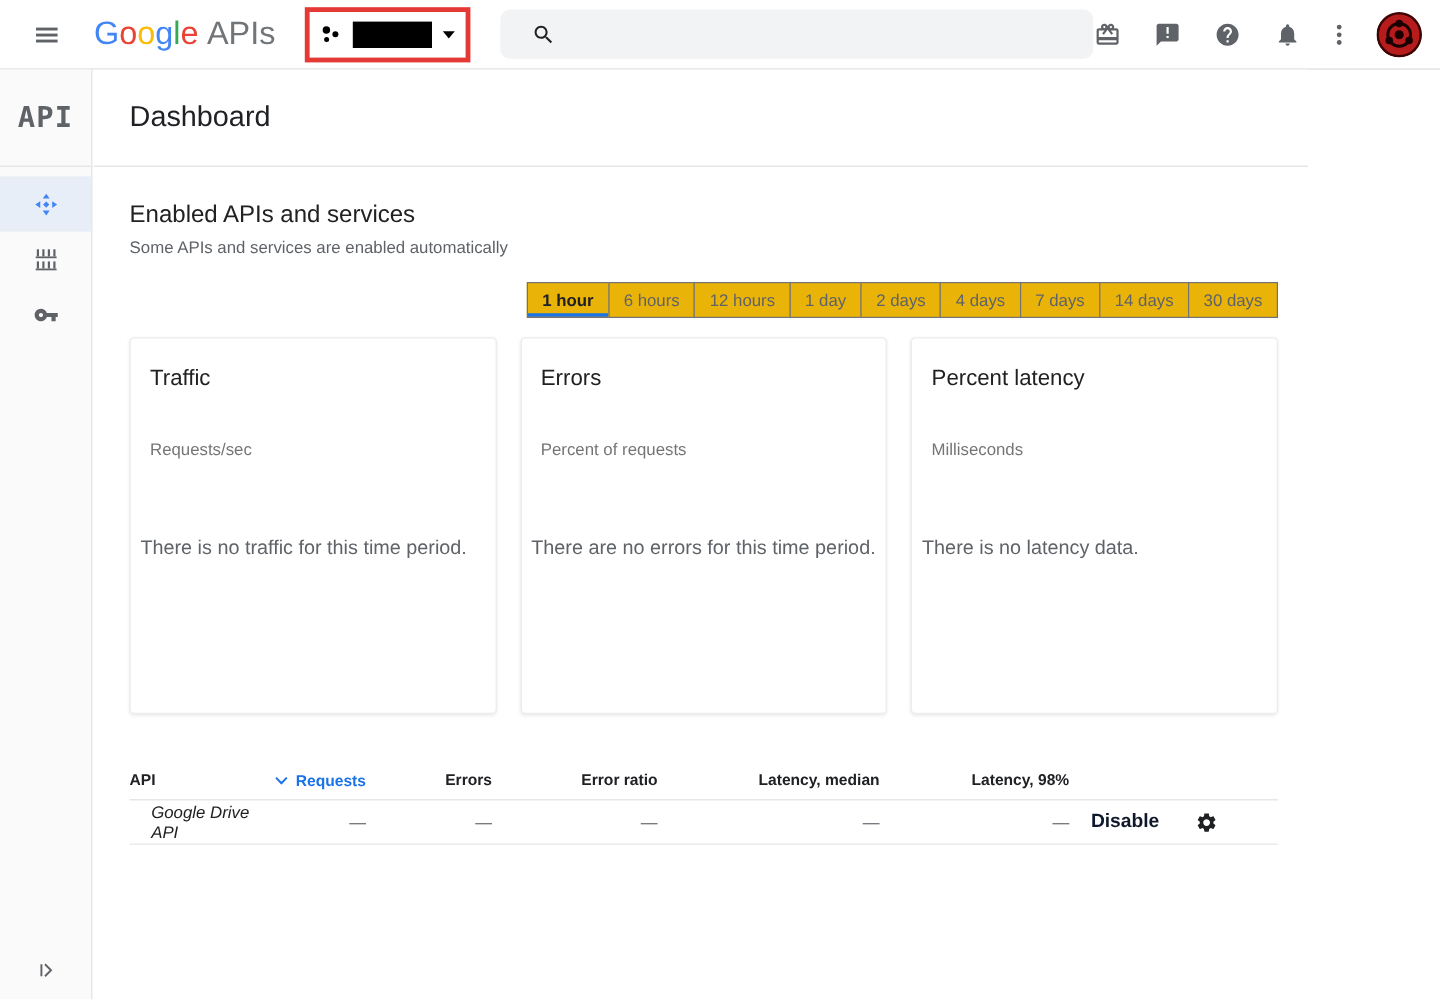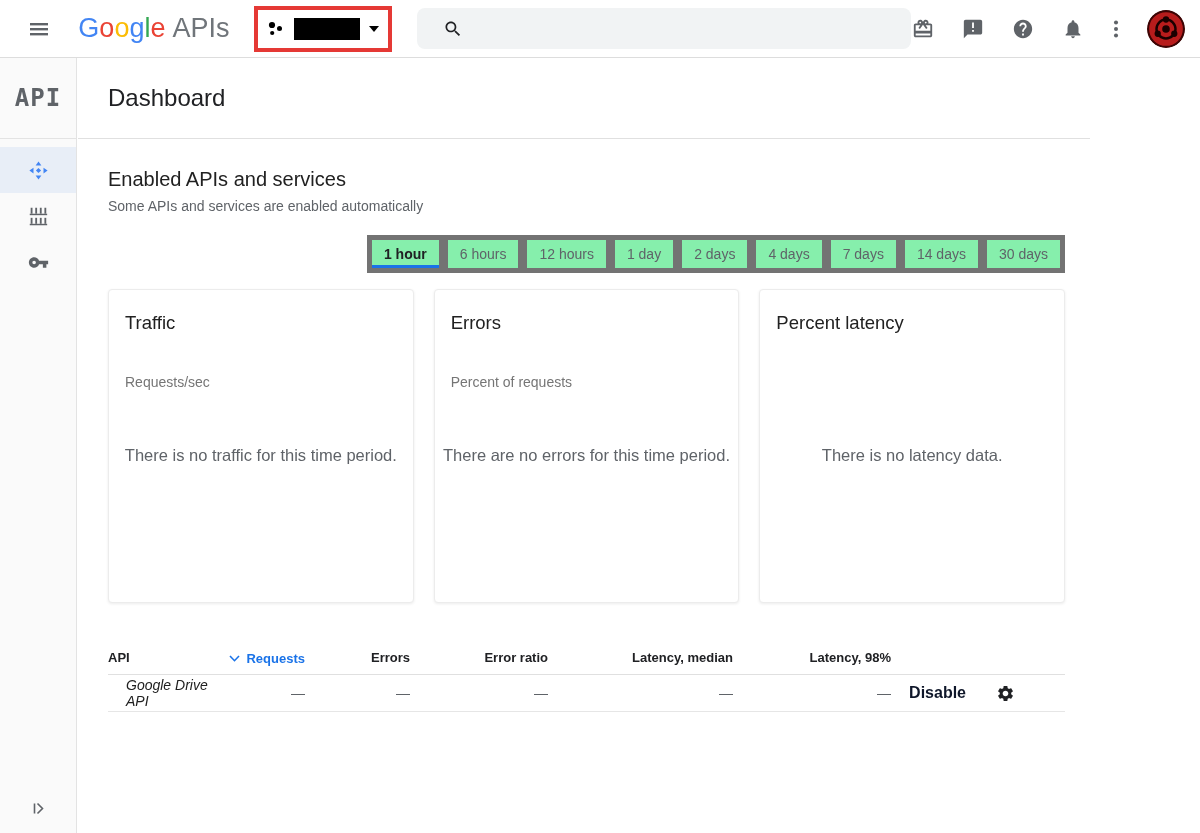--- a/index.html
+++ b/index.html
@@ -60,34 +60,34 @@
   .plus-box::before, .plus-box::after { content: ""; position: absolute; background: #fff; left: 50%; top: 50%; }
   .plus-box::before { width: 9px; height: 2px; transform: translate(-50%,-50%); }
   .plus-box::after { width: 2px; height: 9px; transform: translate(-50%,-50%); }
   .enable-label { color: #1a73e8; font-size: 14.5px; font-weight: bold; letter-spacing: 0.3px; }
   .content { padding: 0 25px 0 30px; }
   .section-title { margin-top: 29px; font-size: 20px; font-weight: 400; color: #212121; }
   .section-sub { margin-top: 7px; font-size: 14px; color: #5f6368; }
   
   .tabs { margin-top: 21px; display: flex; justify-content: flex-end; }
   .tab {
-    border: 5px solid #737373; margin-left: -1px; background: #86efac;
+    border: 1px solid #737373; margin-left: -1px; background: #eab308;
     padding: 6px 12px; font-size: 14px; color: #5f6368; cursor: pointer; white-space: nowrap;
   }
   .tab:first-child { margin-left: 0; }
   .tab.selected { color: #202124; font-weight: bold; box-shadow: inset 0 -3px 0 #1a73e8; }
   
   .cards { margin-top: 16px; display: flex; gap: 20px; }
   .card {
     flex: 1; height: 314px; background: #fff; border: 1px solid #ececec; border-radius: 4px;
     box-shadow: 0 1px 3px rgba(0,0,0,0.08); position: relative; padding: 22px 16px;
   }
   .card-title { font-size: 18.5px; font-weight: 400; color: #212121; }
   .card-unit { margin-top: 40px; font-size: 14px; color: #757575; }
-  .card-msg { position: absolute; top: 156px; left: 8px; right: 8px; text-align: center; font-size: 16.5px; color: #5f6368; }
+  .card-msg { position: absolute; top: 166px; left: 8px; right: 8px; text-align: left; font-size: 16.5px; color: #5f6368; }
   
   .table { margin-top: 38px; }
   .thead { display: flex; align-items: center; height: 34px; border-bottom: 1px solid #e0e0e0; font-size: 13px; font-weight: bold; color: #202124; }
   .trow { display: flex; align-items: center; height: 37px; border-bottom: 1px solid #e6e6e6; font-size: 14px; }
   .c-api { flex: 1; text-align: left; cursor: pointer; }
   .c-req { width: 87px; text-align: right; }
   .c-err { width: 105px; text-align: right; }
   .c-ratio { width: 138px; text-align: right; }
   .c-latm { width: 185px; text-align: right; }
   .c-lat98 { width: 158px; text-align: right; }
@@ -254,20 +254,21 @@
         <div class="card-unit">Requests/sec</div>
         <div class="card-msg">There is no traffic for this time period.</div>
       </div>
       <div class="card">
         <div class="card-title">Errors</div>
         <div class="card-unit">Percent of requests</div>
         <div class="card-msg">There are no errors for this time period.</div>
       </div>
       <div class="card">
         <div class="card-title">Percent latency</div>
+        <div class="card-unit">Milliseconds</div>
         <div class="card-msg">There is no latency data.</div>
       </div>
     </div>
 
     <div class="table">
       <div class="thead">
         <div class="c-api th-sortable">API</div>
         <div class="c-req th-sortable">
           <span class="th-sorted">
             <svg width="11" height="7" viewBox="0 0 11 7">

